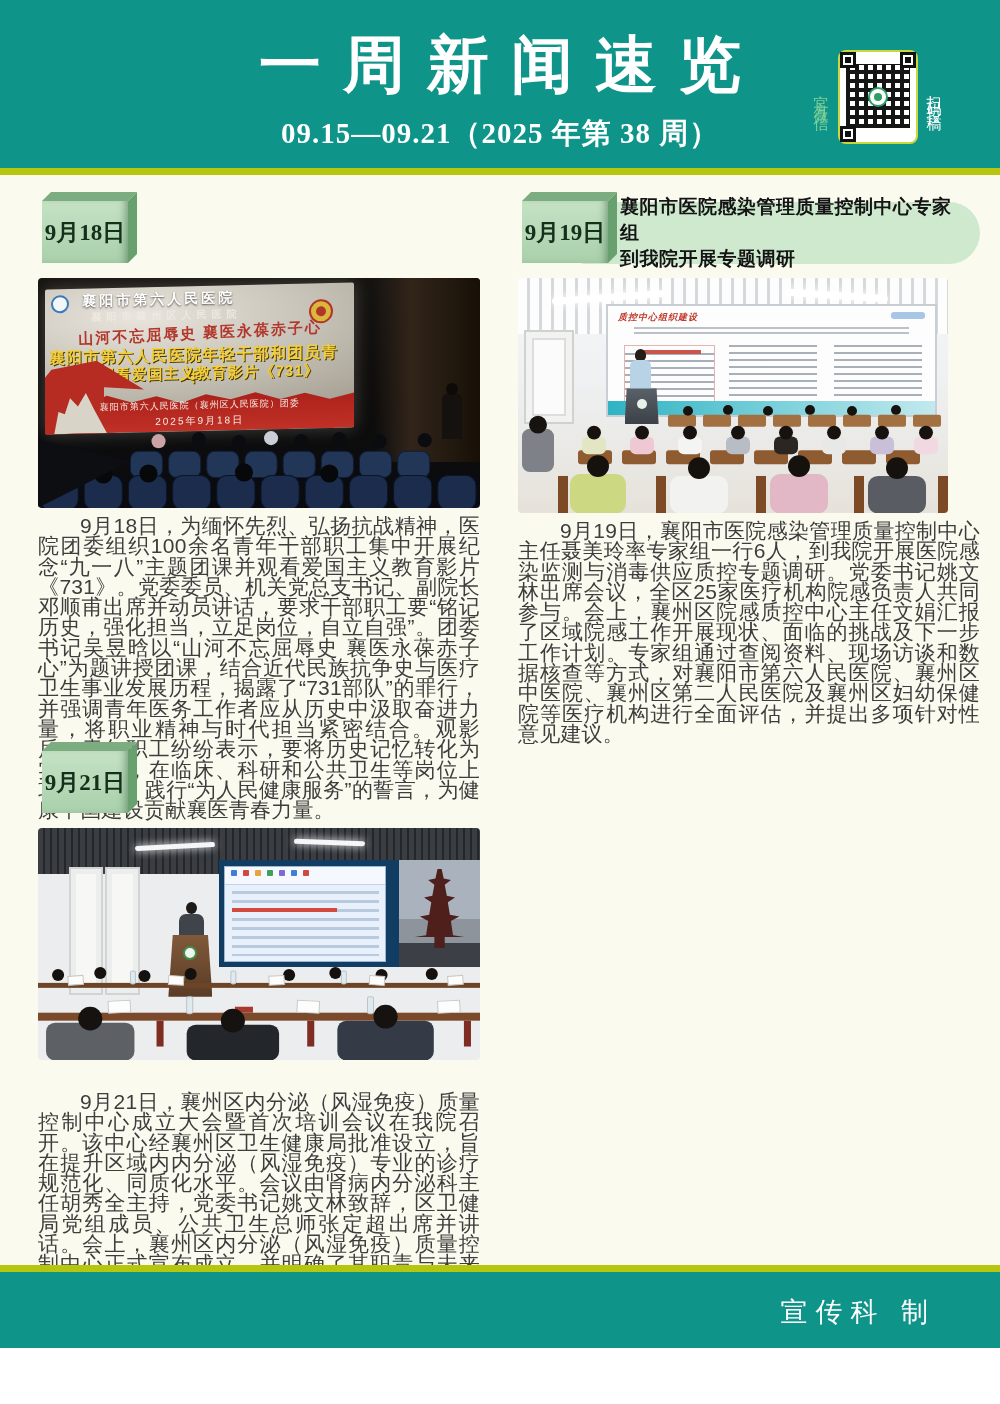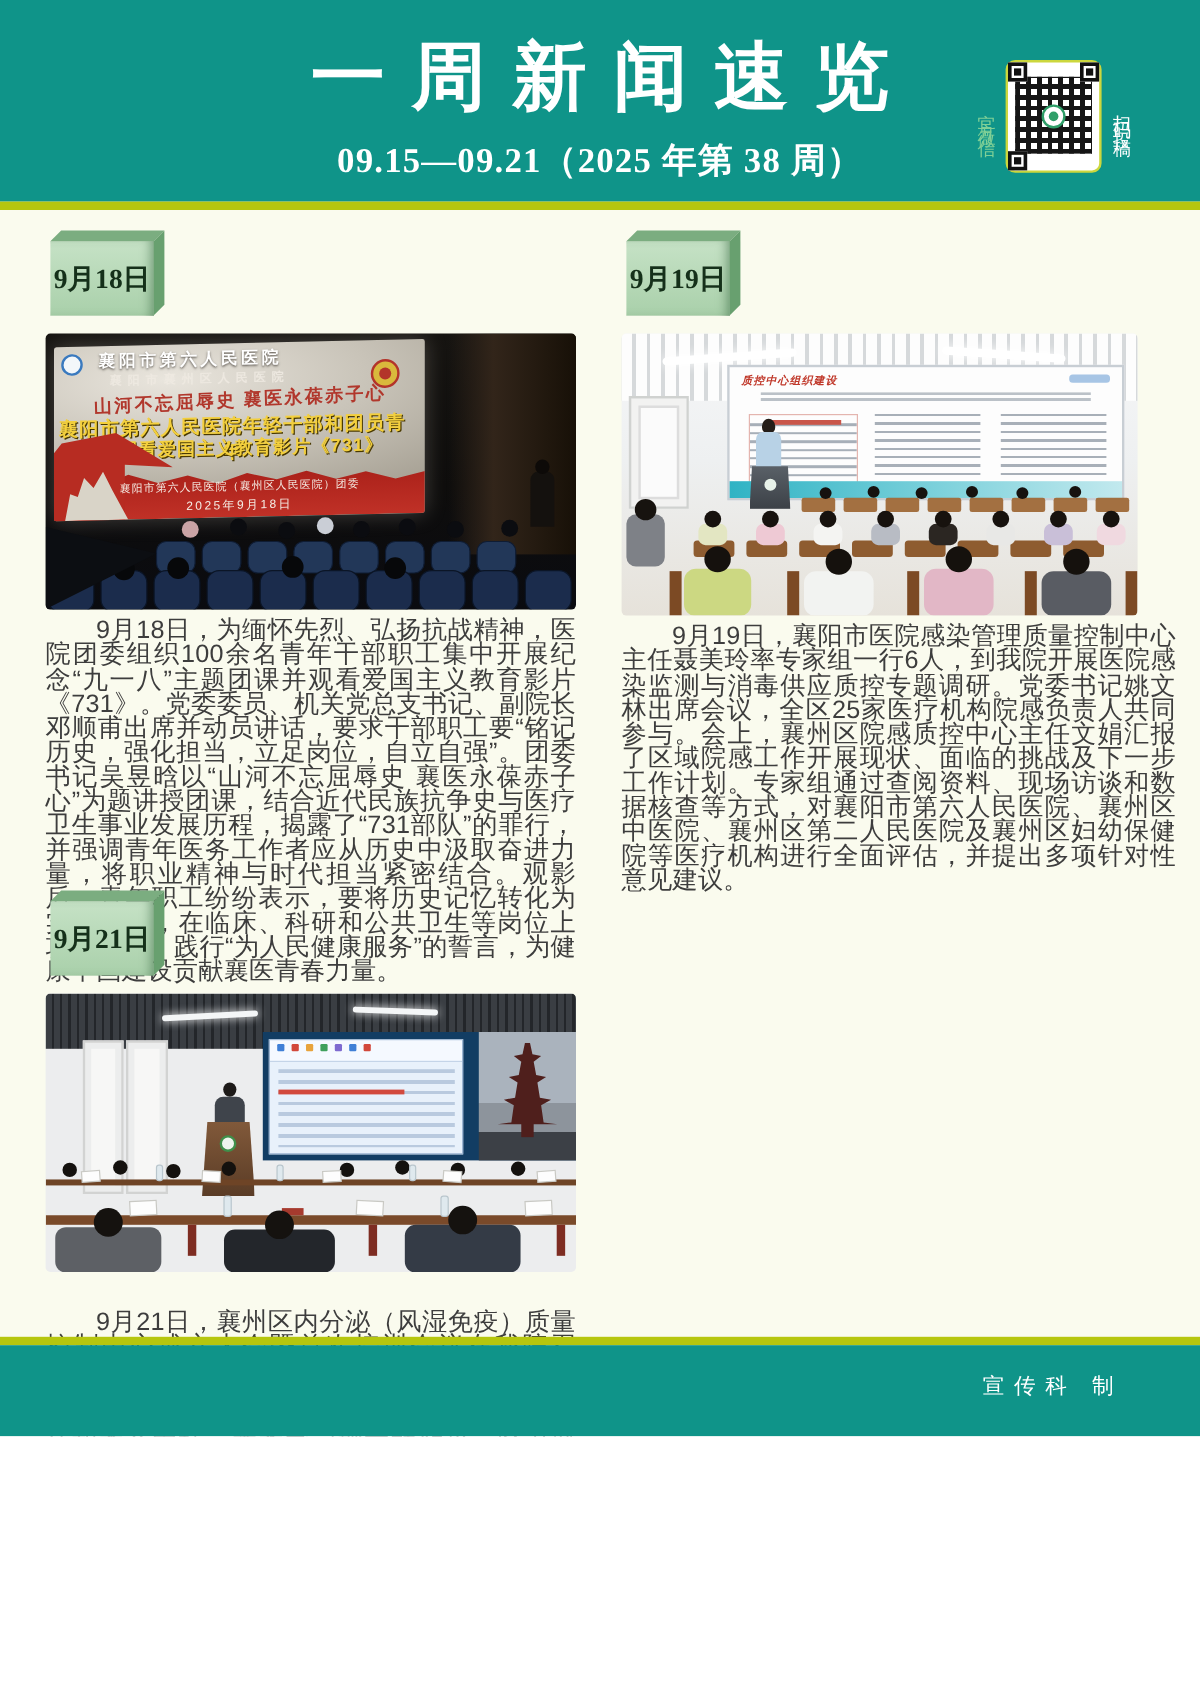--- a/index.html
+++ b/index.html
@@ -1,16 +1,16 @@
 <!DOCTYPE html>
 <html><head>
 <meta charset="utf-8">
 <style>
   html,body{margin:0;padding:0;background:#fff;}
-  .page{position:relative;width:1000px;height:1197px;background:#fafbee;overflow:hidden;
+  .page{position:relative;width:1000px;height:1348px;background:#fafbee;overflow:hidden;
         font-family:"Liberation Sans",sans-serif;}
 
   
   .header{position:absolute;left:0;top:0;width:1000px;height:168px;background:#0f9489;}
   .header-stripe{position:absolute;left:0;top:168px;width:1000px;height:7px;background:#b6c60e;}
   .header-title{position:absolute;left:0;right:0;top:34px;text-align:center;color:#ffffff;
         font-size:62px;font-weight:900;letter-spacing:22px;text-indent:22px;line-height:1;}
   .header-date{position:absolute;left:0;right:0;top:114px;text-align:center;color:#ffffff;
         font-family:"Liberation Serif",serif;font-size:29px;font-weight:600;letter-spacing:1px;}
   .qr-wrap{position:absolute;right:58px;top:50px;display:flex;align-items:center;gap:9px;}
@@ -149,21 +149,21 @@
   .r2-speaker-head{position:absolute;left:33.4%;top:32%;width:11px;height:12px;background:#1d1a18;border-radius:50%;}
   .r2-speaker-body{position:absolute;left:31.8%;top:37%;width:25px;height:24px;background:#3f444b;border-radius:7px 7px 0 0;}
   .r2-podium{position:absolute;left:29.5%;top:46%;width:44px;height:62px;
         background:linear-gradient(180deg,#81593a,#5a3c26);clip-path:polygon(10% 0,90% 0,100% 100%,0 100%);}
   .r2-podium i{position:absolute;left:50%;top:18%;width:14px;height:14px;margin-left:-7px;
         background:#eef4ee;border:2px solid #3f8f4a;border-radius:50%;box-sizing:border-box;}
 
   
   .footer{position:absolute;left:0;bottom:0;width:1000px;height:76px;background:#0f9489;}
   .footer-stripe{position:absolute;left:0;bottom:76px;width:1000px;height:7px;background:#b6c60e;}
-  .footer-credit{position:absolute;right:64px;top:22px;color:#ffffff;font-size:18px;letter-spacing:8px;}
+  .footer-credit{position:absolute;right:64px;top:22px;color:#ffffff;font-size:27px;letter-spacing:8px;}
 </style>
 </head>
 <body>
 
 <div class="page">
 
   <header class="header">
     <div class="header-title">一周新闻速览</div>
     <div class="header-date">09.15—09.21（2025 年第 38 周）</div>
     <div class="qr-wrap">
@@ -245,20 +245,24 @@
       </div>
       <div class="cin-person">
           <i></i>
         </div>
     </div>
     <p class="body">9月18日，为缅怀先烈、弘扬抗战精神，医院团委组织100余名青年干部职工集中开展纪念“九一八”主题团课并观看爱国主义教育影片《731》。党委委员、机关党总支书记、副院长邓顺甫出席并动员讲话，要求干部职工要“铭记历史，强化担当，立足岗位，自立自强”。团委书记吴昱晗以“山河不忘屈辱史 襄医永葆赤子心”为题讲授团课，结合近代民族抗争史与医疗卫生事业发展历程，揭露了“731部队”的罪行，并强调青年医务工作者应从历史中汲取奋进力量，将职业精神与时代担当紧密结合。观影后，青年职工纷纷表示，要将历史记忆转化为实际行动，在临床、科研和公共卫生等岗位上攻坚克难，践行“为人民健康服务”的誓言，为健康中国建设贡献襄医青春力量。</p>
   </section>
 
   <section class="article a2">
     <div class="art-head">
+      <div class="pill">
+        <h2>襄阳市医院感染管理质量控制中心专家组
+到我院开展专题调研</h2>
+      </div>
       <div class="badge">9月19日</div>
     </div>
     <div class="photo room1">
       <div class="r1-ceiling"></div>
       <div class="r1-light l1"></div>
       <div class="r1-light l2"></div>
       <div class="r1-door"></div>
       <div class="r1-screen">
         <div class="r1-slide-title">质控中心组织建设</div>
         <div class="r1-logo"></div>

